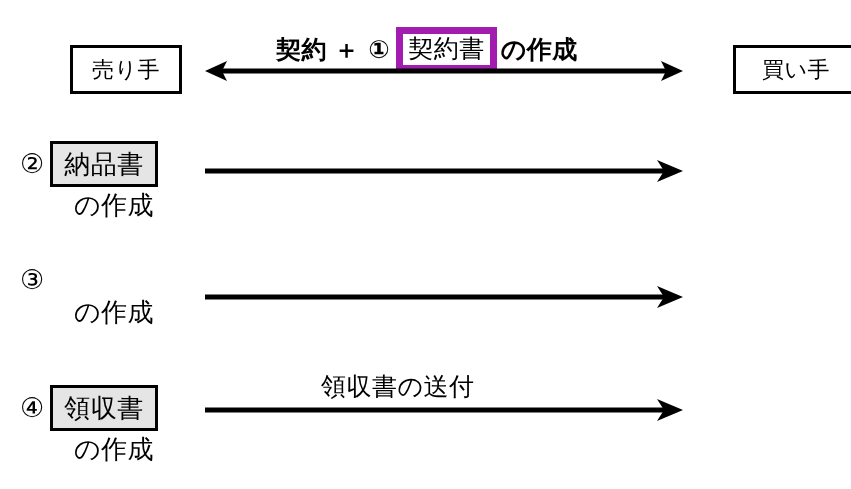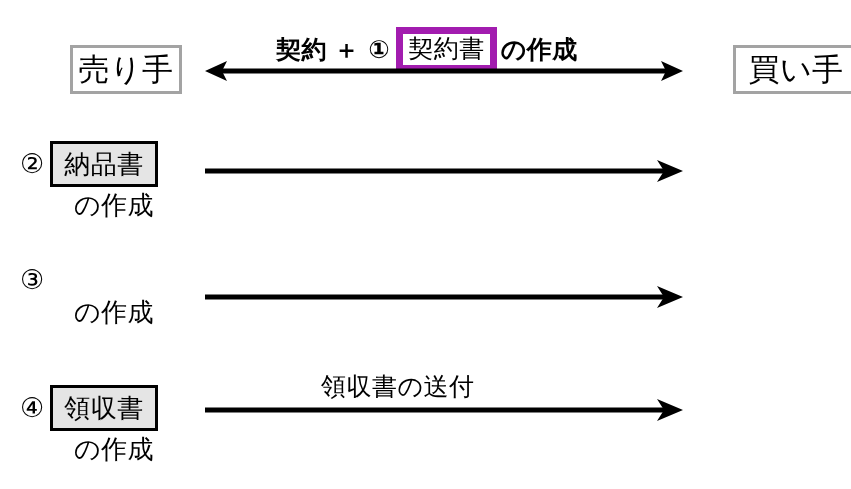--- a/index.html
+++ b/index.html
@@ -13,26 +13,26 @@
     height: 489px;
     background: #ffffff;
     font-family: "Liberation Sans", "DejaVu Sans", sans-serif;
     color: #000000;
     overflow: hidden;
   }
 
   
   .party-box {
     position: absolute;
-    border: 3px solid #a3a3a3;
+    border: 3px solid #000000;
     background: #ffffff;
     display: flex;
     align-items: center;
     justify-content: center;
-    font-size: 31px;
+    font-size: 22px;
     line-height: 1;
     letter-spacing: 0.5px;
     box-sizing: border-box;
   }
   #party-seller { left: 70px;  top: 45px; width: 112px; height: 49px; }
   #party-buyer  { left: 697px; top: 45px; width: 126px; height: 49px; margin-left: 36px; }
 
   
   .step-block {
     position: absolute;

